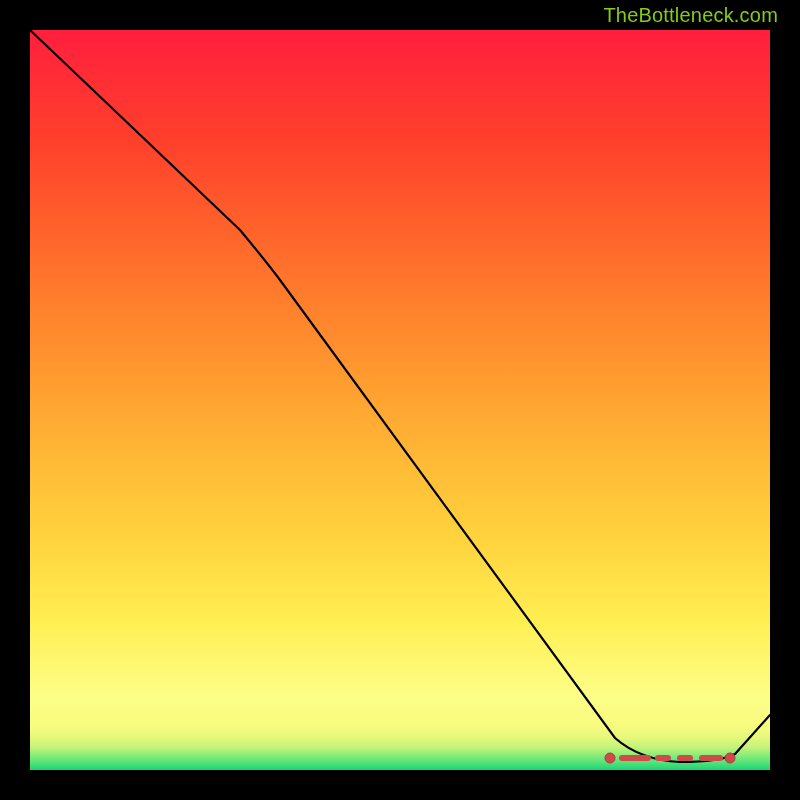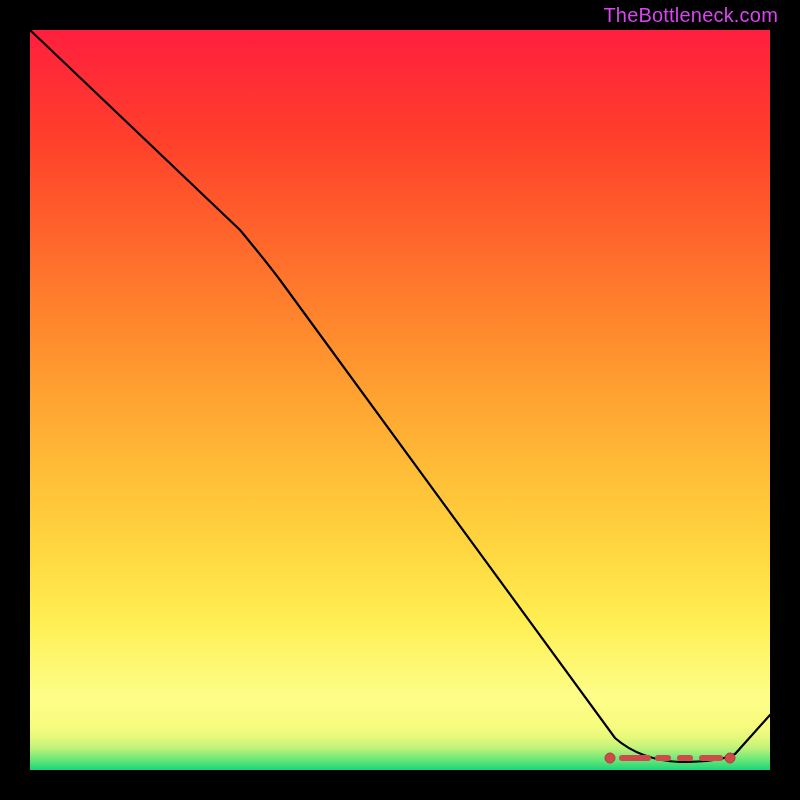--- a/index.html
+++ b/index.html
@@ -7,21 +7,21 @@
     width: 800px;
     height: 800px;
     background: #000;
     position: relative;
     font-family: Arial, sans-serif;
   }
   .attribution {
     position: absolute;
     top: 4px;
     right: 22px;
-    color: #d946ef;
+    color: #84cc16;
     font-size: 20px;
     font-weight: 500;
     letter-spacing: 0.2px;
   }
   .plot-area {
     position: absolute;
     top: 30px;
     left: 30px;
     width: 740px;
     height: 740px;

